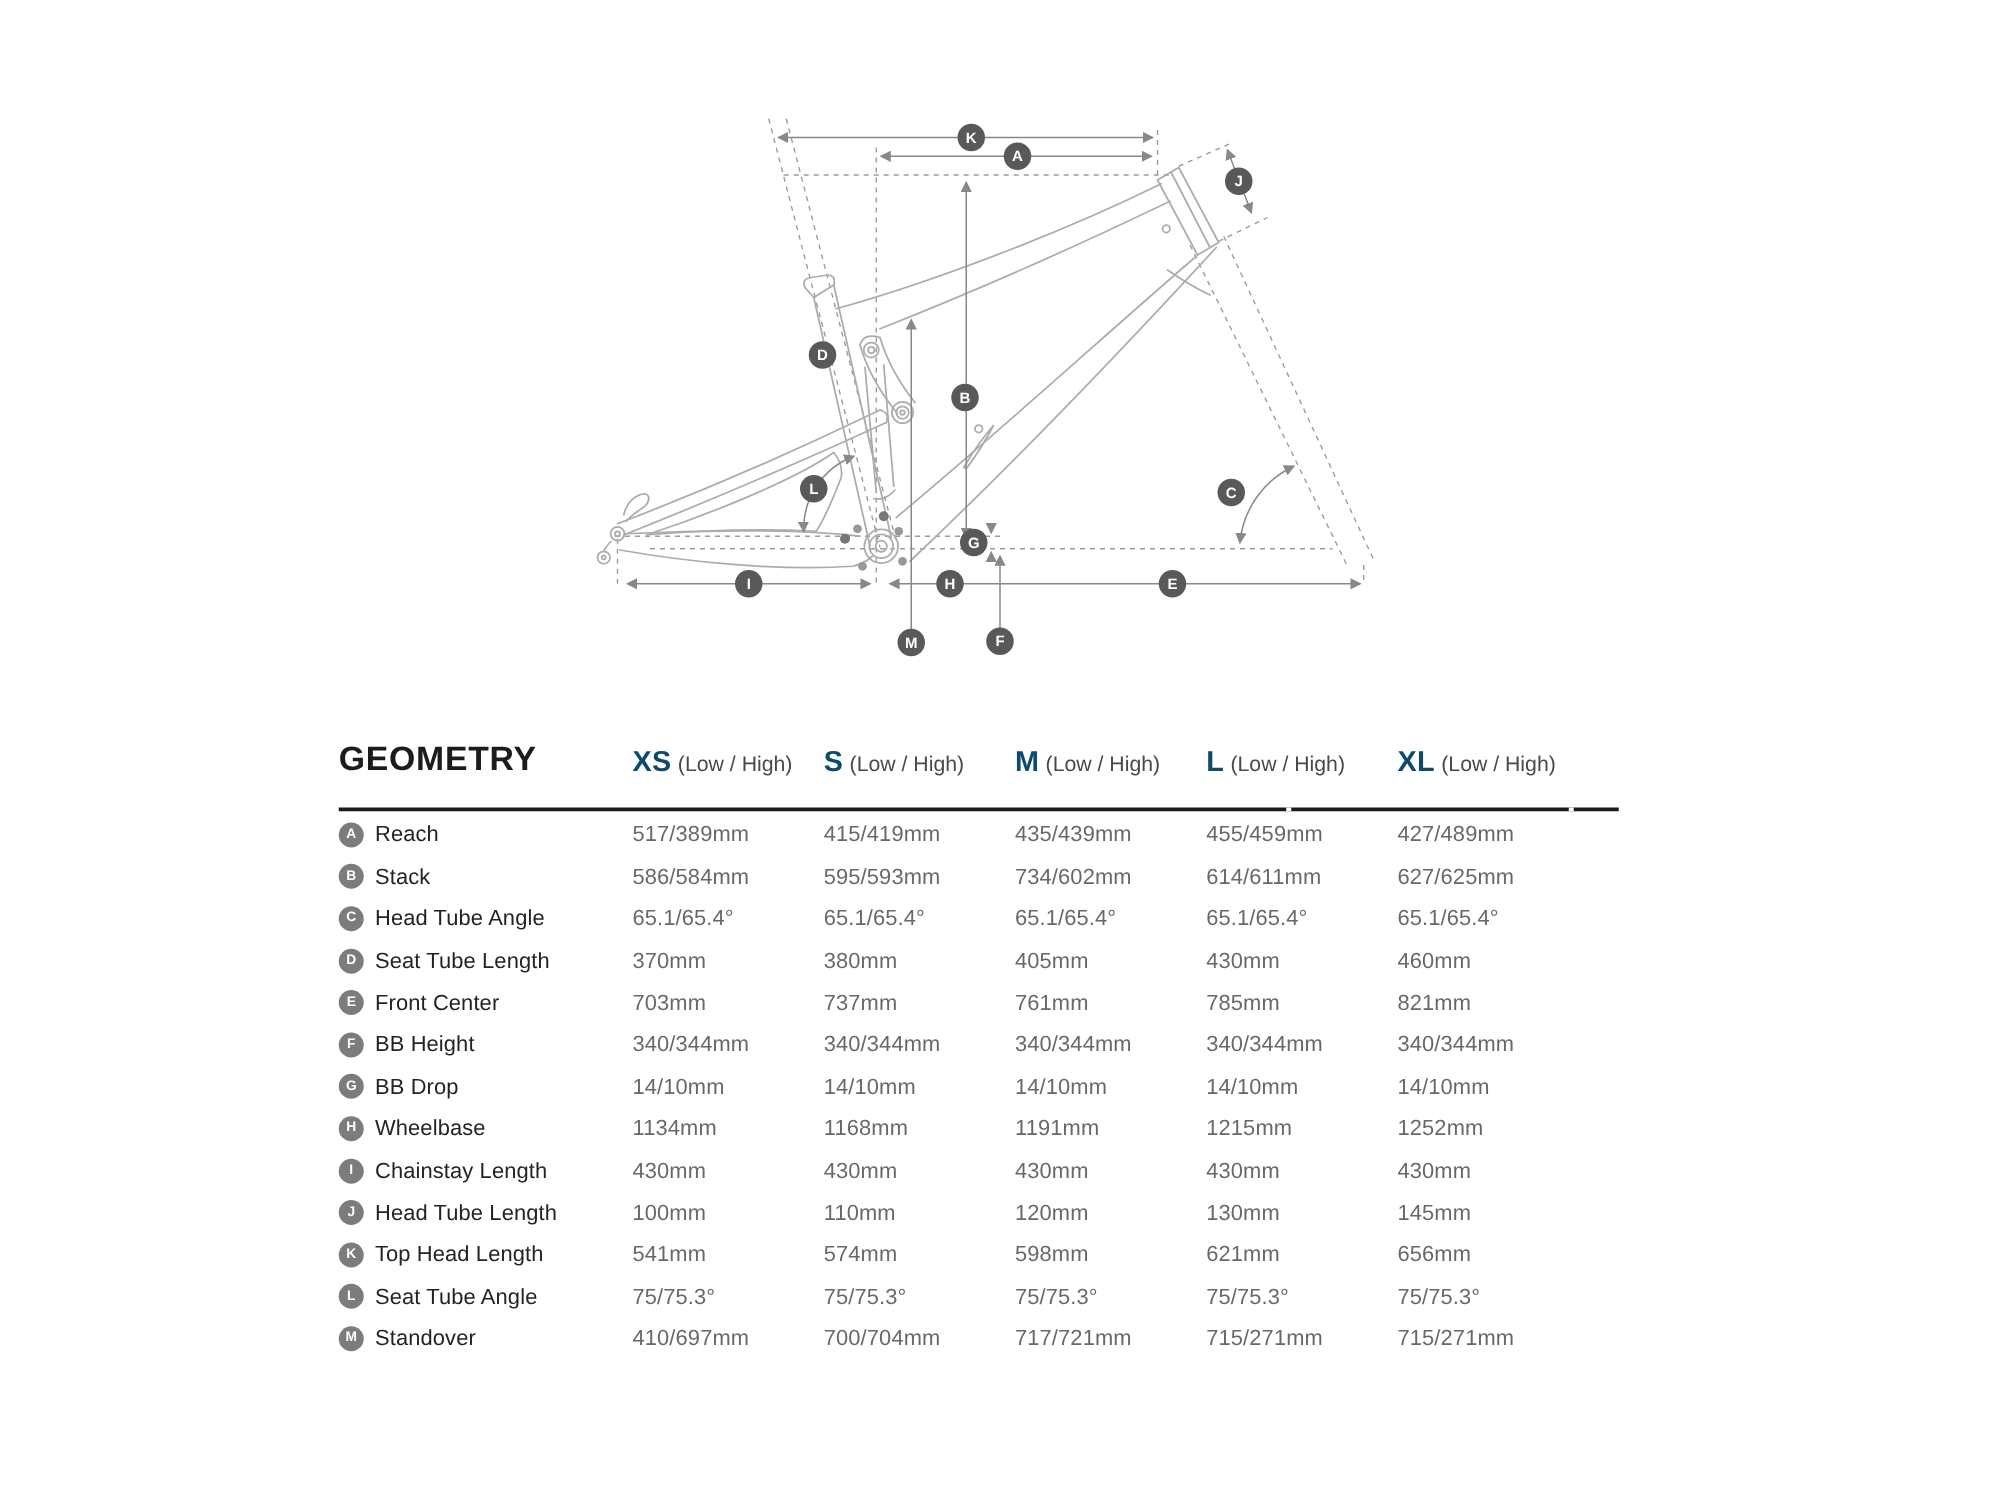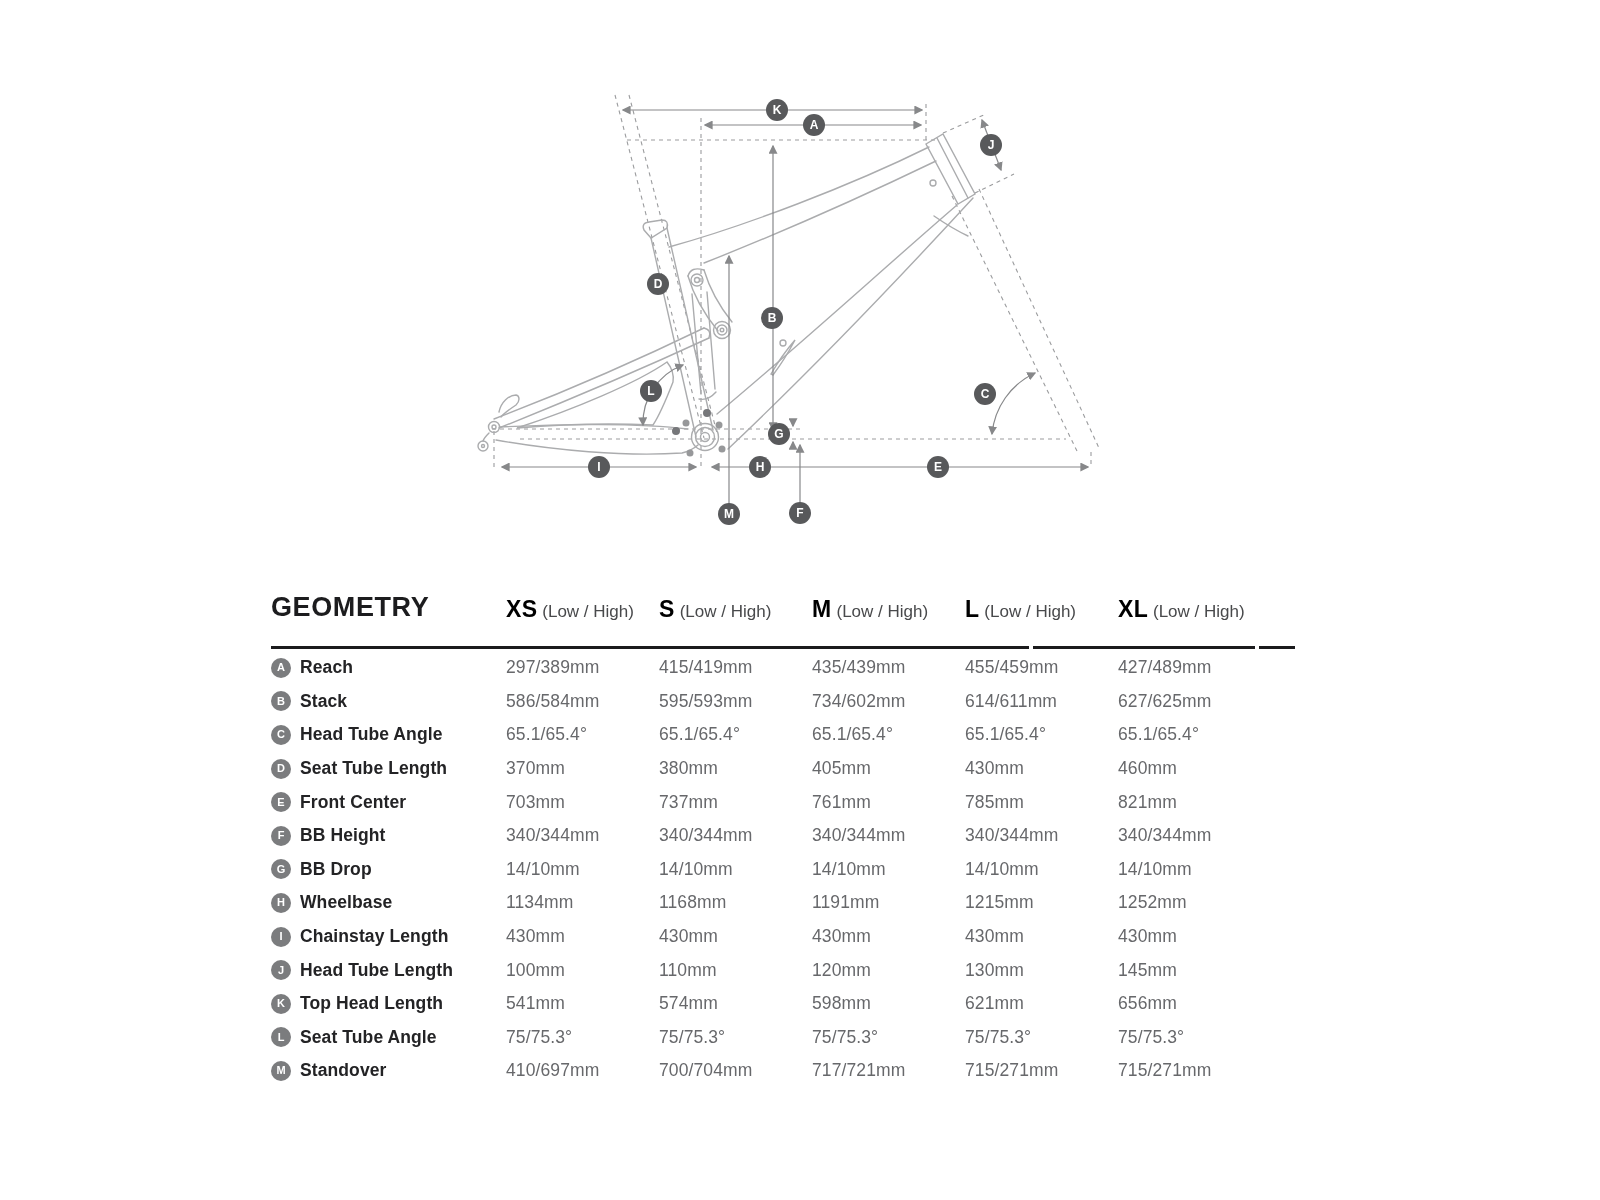--- a/index.html
+++ b/index.html
@@ -10,31 +10,31 @@
   }
   
   #diagram{position:absolute;left:440px;top:80px;width:680px;height:460px}
   
   #geo{position:absolute;left:271px;top:592px;width:1026px}
   .thead{display:grid;grid-template-columns:235px 153px 153px 153px 153px 1fr;
          align-items:end;height:54px;padding-bottom:0}
   .thead>div{padding-bottom:27px}
   .title{font-size:27px;font-weight:bold;letter-spacing:.6px;color:#1c1c1e}
   .szwrap{font-size:17px;color:#48494b;white-space:nowrap}
-  .sz{font-size:23px;font-weight:bold;color:#000000;margin-right:5px;letter-spacing:.3px}
+  .sz{font-size:23px;font-weight:bold;color:#0c4a6e;margin-right:5px;letter-spacing:.3px}
   .rule{position:relative;height:3px;background:#1b1b1d;width:1024px}
   .rule i{position:absolute;top:0;width:4px;height:3px;background:#fff}
   .rows{margin-top:2px}
   .row{display:grid;grid-template-columns:235px 153px 153px 153px 153px 1fr;
        height:33.6px;align-items:center}
   .labcell{display:flex;align-items:center;gap:9px}
   .badge{width:20px;height:20px;border-radius:50%;background:#7b7c7e;color:#fff;
          font-size:11px;font-weight:bold;display:flex;align-items:center;
          justify-content:center;flex:0 0 20px;line-height:1}
-  .lab{font-size:17.5px;color:#232325;font-weight:700;letter-spacing:.1px}
+  .lab{font-size:17.5px;color:#232325;font-weight:400;letter-spacing:.1px}
   .val{font-size:17.5px;color:#67686b;letter-spacing:.1px}
 </style>
 </head>
 <body>
 
 <div id="diagram">
 <svg width="680" height="460" viewBox="440 80 680 460" xmlns="http://www.w3.org/2000/svg">
   <defs>
     <marker id="arw" viewBox="0 0 10 10" refX="8.5" refY="5" markerWidth="7.5" markerHeight="7.5" orient="auto-start-reverse">
       <path d="M0,0 L10,5 L0,10 Z" fill="#87888a"></path>
@@ -193,21 +193,21 @@
   <div class="rule">
     <i style="left:758px"></i>
       <i style="left:984px"></i>
   </div>
   <div class="rows" id="rows">
       <div class="row">
         <div class="labcell">
           <span class="badge">A</span>
           <span class="lab">Reach</span>
         </div>
-        <div class="val">297/389mm</div>
+        <div class="val">517/389mm</div>
         <div class="val">415/419mm</div>
         <div class="val">435/439mm</div>
         <div class="val">455/459mm</div>
         <div class="val">427/489mm</div>
       </div>
       <div class="row">
         <div class="labcell">
           <span class="badge">B</span>
           <span class="lab">Stack</span>
         </div>

